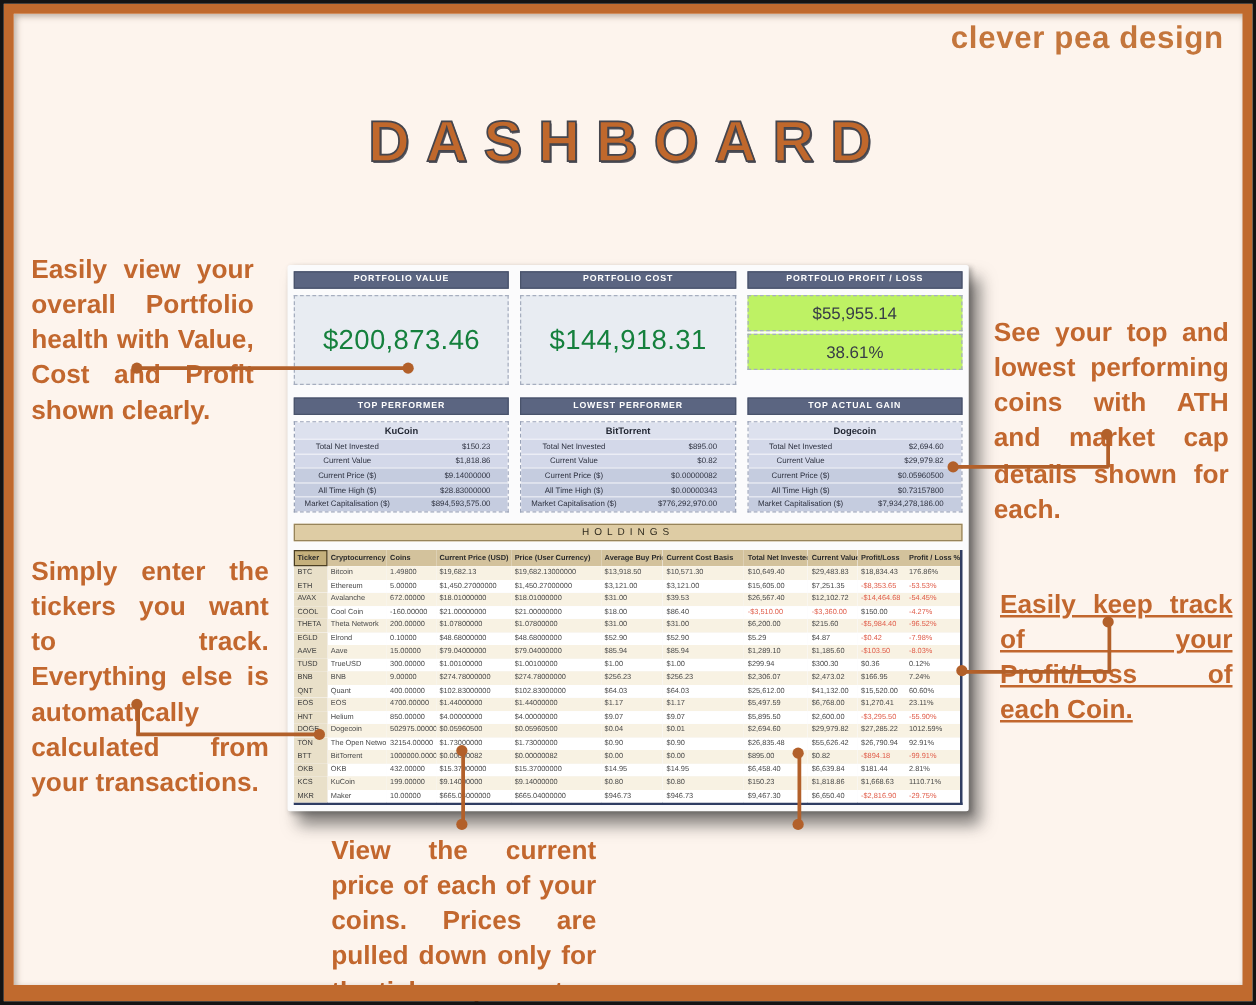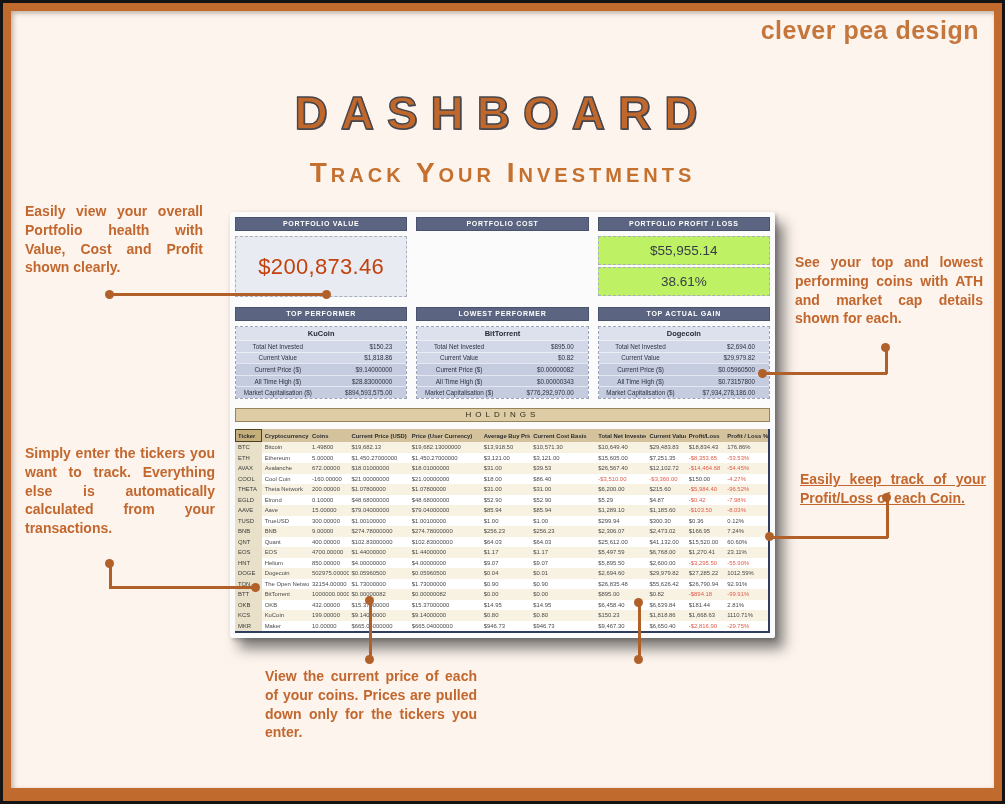--- a/index.html
+++ b/index.html
@@ -15,22 +15,22 @@
          font-size:28px;font-weight:bold;letter-spacing:4px;color:#c4702f;}
 
   
   .panel{position:absolute;left:230px;top:212px;width:545px;background:#fbfbfc;padding:5px;box-sizing:border-box;
          border-radius:2px;box-shadow:9px 11px 13px rgba(35,35,35,.55),2px 2px 4px rgba(35,35,35,.3);}
   .row3{display:flex;gap:9px;}
   .col3{flex:1;min-width:0;}
   .bar{height:14px;background:#5b6581;border:1px solid #49536b;box-sizing:border-box;color:#fff;
        font-size:7px;font-weight:bold;letter-spacing:.7px;text-align:center;line-height:12px;margin-bottom:5px;}
   .card{background:#e8ecf2;border:1px dashed #a6aebf;box-sizing:border-box;}
-  .card.big{height:61px;display:flex;align-items:center;justify-content:center;
-            font-size:22px;color:#c2410c;letter-spacing:.3px;}
+  .card.big{height:72px;display:flex;align-items:center;justify-content:center;
+            font-size:22px;color:#15803d;letter-spacing:.3px;}
   .card.split{height:60px;background:transparent;border:none;display:flex;flex-direction:column;gap:2px;}
   .split-cell{flex:1;background:#bef264;border:1px dashed #a6aebf;display:flex;align-items:center;justify-content:center;
             font-size:13.5px;color:#373c47;}
 
   .perf-row{margin-top:10px;}
   .perf-card{height:73px;border:1px dashed #9aa3b8;box-sizing:border-box;display:flex;flex-direction:column;}
   .perf-title{height:13px;background:#dde1ee;font-size:7.5px;font-weight:bold;color:#1f2430;text-align:center;line-height:13px;}
   .perf-line{flex:1;display:flex;align-items:center;font-size:6.3px;color:#2e3240;border-top:1px solid rgba(255,255,255,.55);}
   .perf-line.lt{background:#d3d8e9;}
   .perf-line.dk{background:#c5ccdf;}
@@ -45,44 +45,44 @@
   th{background:#d3c29c;font-size:5.9px;font-weight:bold;color:#2c2c2c;text-align:left;height:13px;
      padding:0 0 0 3px;white-space:nowrap;overflow:hidden;}
   th.sel{background:#c5b07c;outline:1.5px solid #4c3f22;outline-offset:-1.5px;}
   td{font-size:5.9px;color:#4a4a4a;height:10.5px;line-height:10.5px;padding:0 0 0 3px;white-space:nowrap;overflow:hidden;}
   tr.odd td{background:#f8f2e3;}
   tr.even td{background:#ffffff;}
   td.tick{background:#e9e0c9 !important;color:#3a3a3a;}
   td.neg{color:#e05c49;}
 
   
-  .note{position:absolute;color:#c2672e;font-weight:bold;font-size:14px;line-height:1.34;text-align:justify;}
+  .note{position:absolute;color:#c2672e;font-weight:bold;font-size:21px;line-height:1.34;text-align:justify;}
   
   .cline{position:absolute;background:#b2602a;z-index:40;}
   .cdot{position:absolute;width:9px;height:9px;border-radius:50%;background:#b2602a;z-index:41;}
 </style>
 </head>
 <body>
 
 <div class="canvas">
   <div class="frame-black"></div>
   <div class="frame-orange"></div>
 
   <div class="brand">clever pea design</div>
   <h1 class="title">DASHBOARD</h1>
-  <div class="subtitle">Track Your Investments</div>
 
   <div class="panel">
     <div class="row3">
       <div class="col3">
         <div class="bar">PORTFOLIO VALUE</div>
         <div class="card big">$200,873.46</div>
       </div>
       <div class="col3">
         <div class="bar">PORTFOLIO COST</div>
+        <div class="card big">$144,918.31</div>
       </div>
       <div class="col3">
         <div class="bar">PORTFOLIO PROFIT / LOSS</div>
         <div class="card split">
           <div class="split-cell">$55,955.14</div>
           <div class="split-cell">38.61%</div>
         </div>
       </div>
     </div>
 

